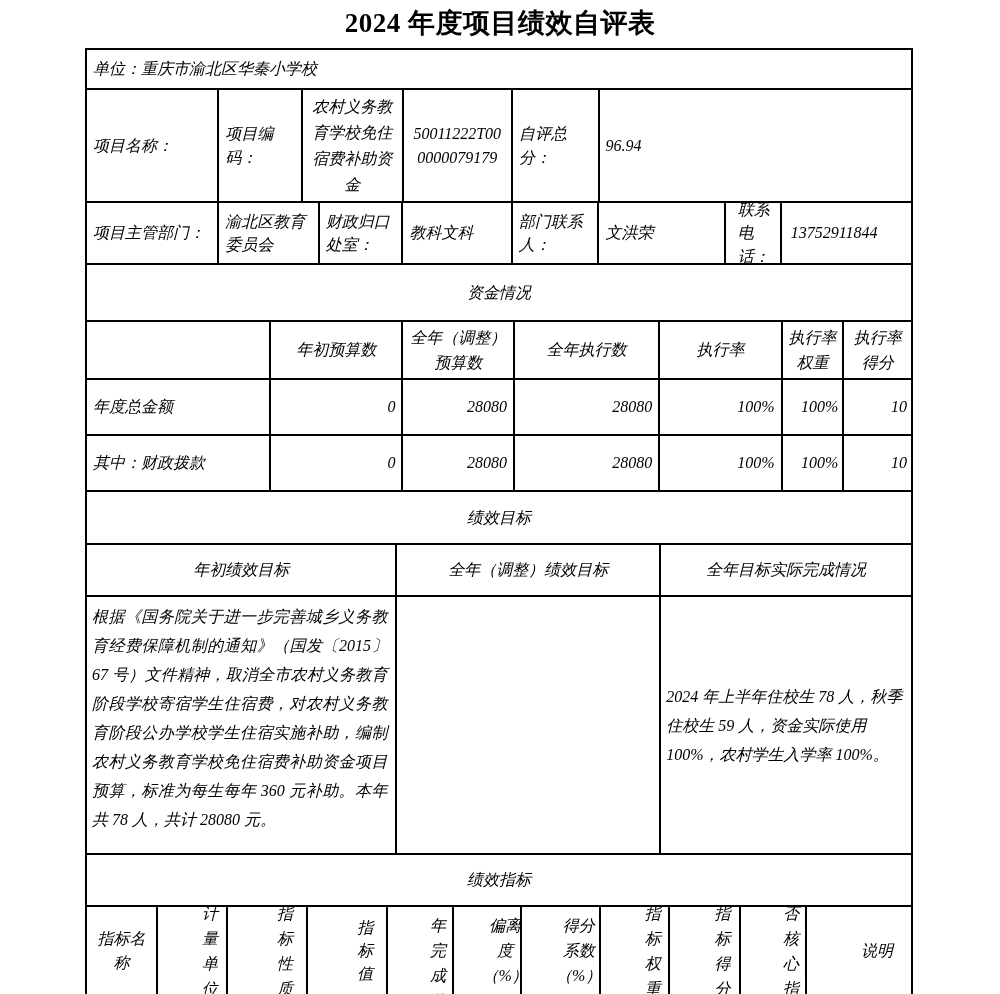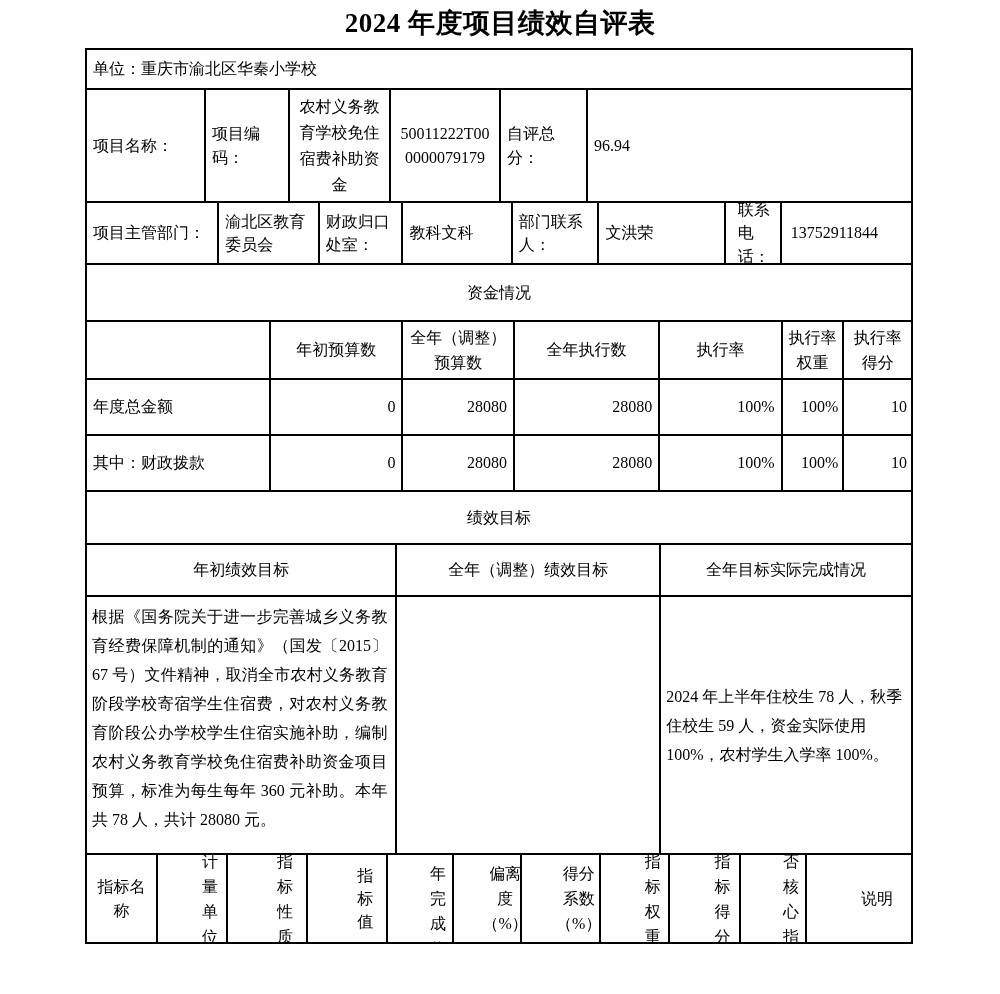--- a/index.html
+++ b/index.html
@@ -35,20 +35,21 @@
   .row:last-child{border-bottom:none;gap:36px;}
   .cell{
     box-sizing:border-box;
     border-right:2px solid #000;
     display:flex;
     align-items:center;
     padding:2px 6px;
     font-size:16px;
     line-height:1.45;
     overflow:hidden;
+    font-style:italic;
   }
   .cell:last-child{border-right:none;}
   .c-center{justify-content:center;text-align:center;}
   .c-right{justify-content:flex-end;text-align:right;}
   .c-top{align-items:flex-start;}
   .c-justify{text-align:justify;}
   .break{word-break:break-all;}
   .longtext{
     line-height:29px;
     padding:5px 8px 5px 5px;
@@ -60,21 +61,21 @@
 
 <div class="page-title">2024 年度项目绩效自评表</div>
 
 <div class="tbl">
 
   <div class="row" style="height:40px">
     <div class="cell" style="width:828px">单位：重庆市渝北区华秦小学校</div>
   </div>
 
   <div class="row" style="height:113px">
-    <div class="cell" style="width:119px">项目名称：</div>
+    <div class="cell" style="width:133px">项目名称：</div>
     <div class="cell" style="width:84px">项目编码：</div>
     <div class="cell c-center" style="width:101px;line-height:26px">农村义务教育学校免住宿费补助资金</div>
     <div class="cell c-center break" style="width:110px">50011222T000000079179</div>
     <div class="cell" style="width:87px">自评总分：</div>
     <div class="cell" style="width:313px">96.94</div>
   </div>
 
   <div class="row" style="height:62px">
     <div class="cell" style="width:133px">项目主管部门：</div>
     <div class="cell" style="width:101px">渝北区教育委员会</div>
@@ -129,20 +130,23 @@
     <div class="cell c-center" style="width:265px">全年（调整）绩效目标</div>
     <div class="cell c-center" style="width:251px">全年目标实际完成情况</div>
   </div>
 
   <div class="row" style="height:258px">
     <div class="cell c-top c-justify longtext" style="width:312px">根据《国务院关于进一步完善城乡义务教育经费保障机制的通知》（国发〔2015〕67 号）文件精神，取消全市农村义务教育阶段学校寄宿学生住宿费，对农村义务教育阶段公办学校学生住宿实施补助，编制农村义务教育学校免住宿费补助资金项目预算，标准为每生每年 360 元补助。本年共 78 人，共计 28080 元。</div>
     <div class="cell" style="width:265px"></div>
     <div class="cell longtext" style="width:251px">2024 年上半年住校生 78 人，秋季住校生 59 人，资金实际使用 100%，农村学生入学率 100%。</div>
   </div>
 
+  <div class="row" style="height:52px">
+    <div class="cell section-title" style="width:828px">绩效指标</div>
+  </div>
 
   <div class="row" style="height:87px">
     <div class="cell c-center" style="width:134px">指标名称</div>
     <div class="cell c-center" style="width:64px;padding:2px 2px;line-height:25px">计量单位</div>
     <div class="cell c-center" style="width:56px;padding:2px 16px;line-height:25px">指标性质</div>
     <div class="cell c-center" style="width:77px">指标值</div>
     <div class="cell c-center" style="width:56px;padding:2px 2px;line-height:25px">全年完成值</div>
     <div class="cell c-center" style="width:61px;padding:2px 2px;line-height:25px">偏离度（%）</div>
     <div class="cell c-center" style="width:84px;padding:2px 2px;line-height:25px">得分系数（%）</div>
     <div class="cell c-center" style="width:62px;padding:2px 2px;line-height:25px">指标权重</div>

